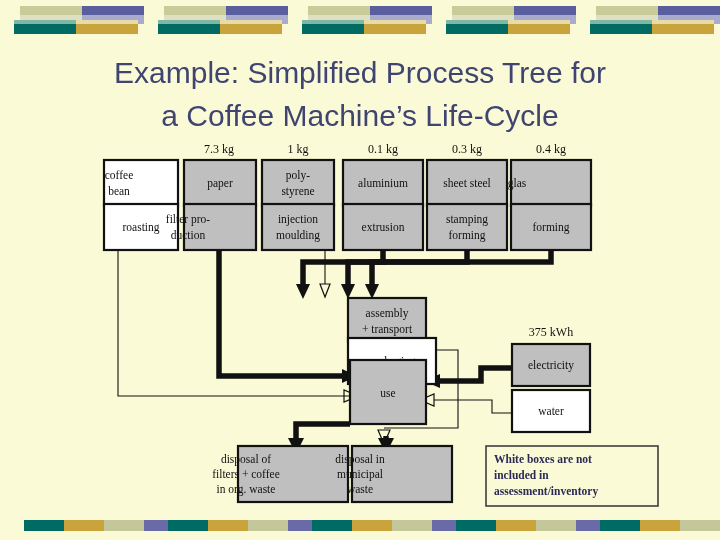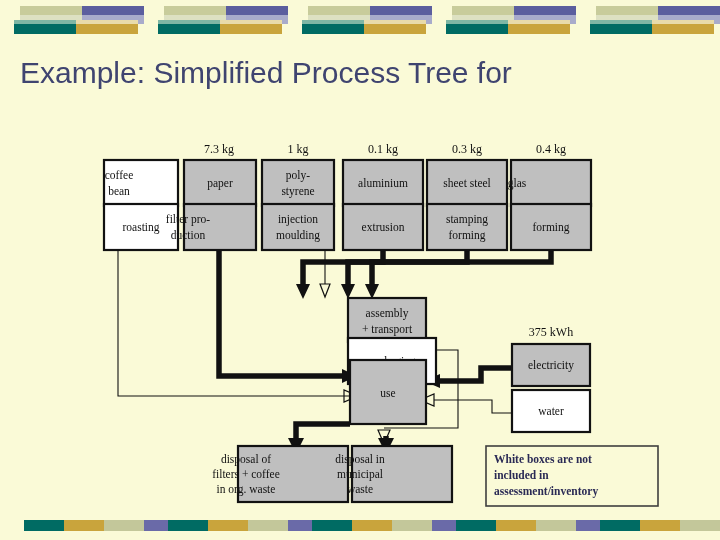--- a/index.html
+++ b/index.html
@@ -30,21 +30,21 @@
 
   
   .bu-a{position:absolute;left:24px;top:0;width:40px;height:11px;background:#006B63;}
   .bu-b{position:absolute;left:64px;top:0;width:40px;height:11px;background:#C9A43C;}
   .bu-c{position:absolute;left:104px;top:0;width:40px;height:11px;background:#C3C79A;}
   .bu-d{position:absolute;left:144px;top:0;width:40px;height:11px;background:#6A6AA8;}
 
   
   .title{
     position:absolute;left:20px;top:52px;width:680px;
-    text-align:left;
+    text-align:center;
     color:#3F4470;
     font-size:30px;line-height:1.42;
     font-weight:normal;
     letter-spacing:0px;
   }
 
   
   #stage{position:absolute;left:0;top:138px;width:616px;height:370px;}
   #stage svg{display:block;}
 
@@ -119,20 +119,21 @@
       <div class="tu-d"></div>
     <div class="tu-g"></div>
       <div class="tu-h"></div>
     <div class="tu-e"></div>
       <div class="tu-f"></div>
   </div>
 </div>
 
 <div class="title">
   <div>Example: Simplified Process Tree for</div>
+  <div>a Coffee Machine’s Life-Cycle</div>
 </div>
 
 <div id="stage">
 <svg width="720" height="370" viewBox="0 0 720 370" xmlns="http://www.w3.org/2000/svg">
 
   <path class="thin" d="M141 46 L141 58"></path>
 
   <path class="thin" d="M118 112 L118 258 L350 258"></path>
 
   <path class="thin" d="M298 46 L298 58"></path>

